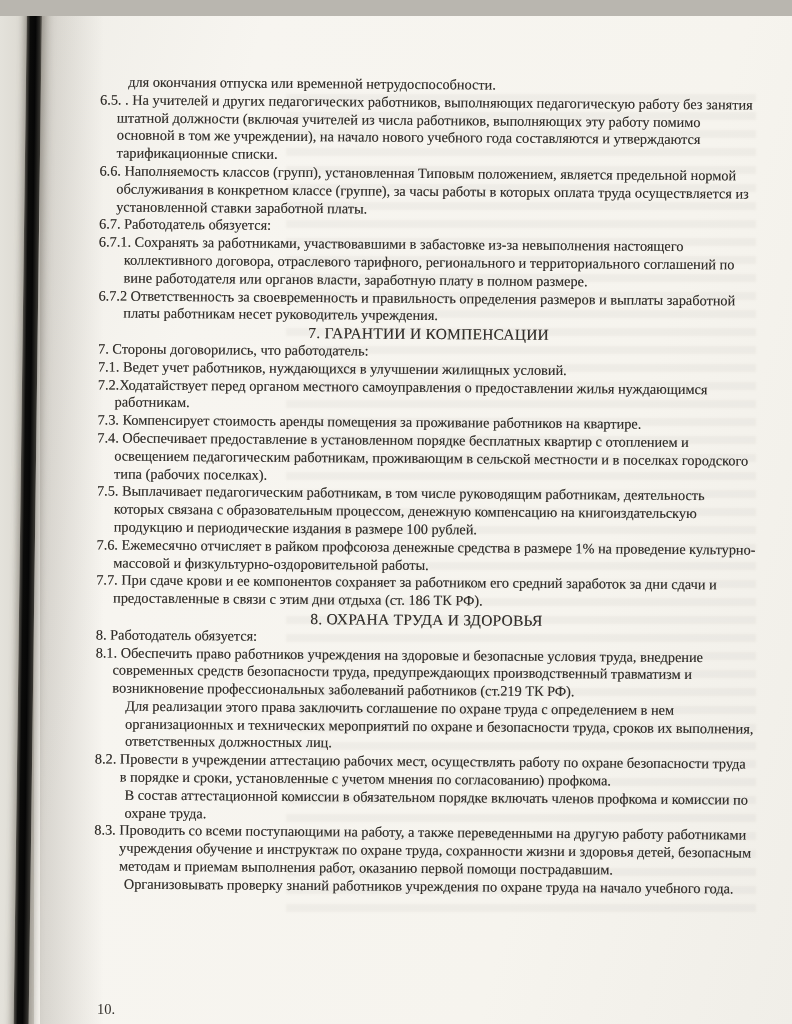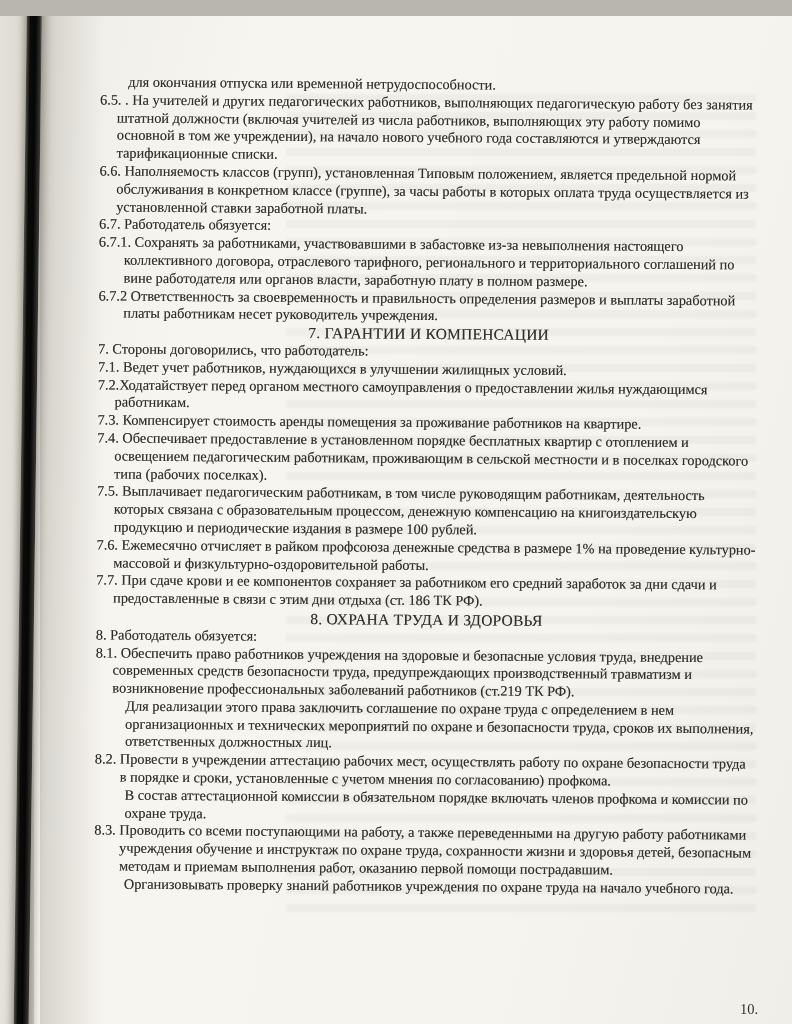--- a/index.html
+++ b/index.html
@@ -76,21 +76,21 @@
     letter-spacing: 0.3px;
     margin: 7px 0 6px;
     padding: 0;
     text-indent: 0;
   }
   .heading.tight { margin: 1px 0 0; }
 
   .page-number {
     position: absolute;
     left: 97px; right: 34px; bottom: 22px;
-    text-align: right;
+    text-align: left;
     font-size: 14.5px;
     color: #34312c;
   }
 </style>
 </head>
 <body>
 
 <div class="page">
 
   <div class="scan-edge"></div>

